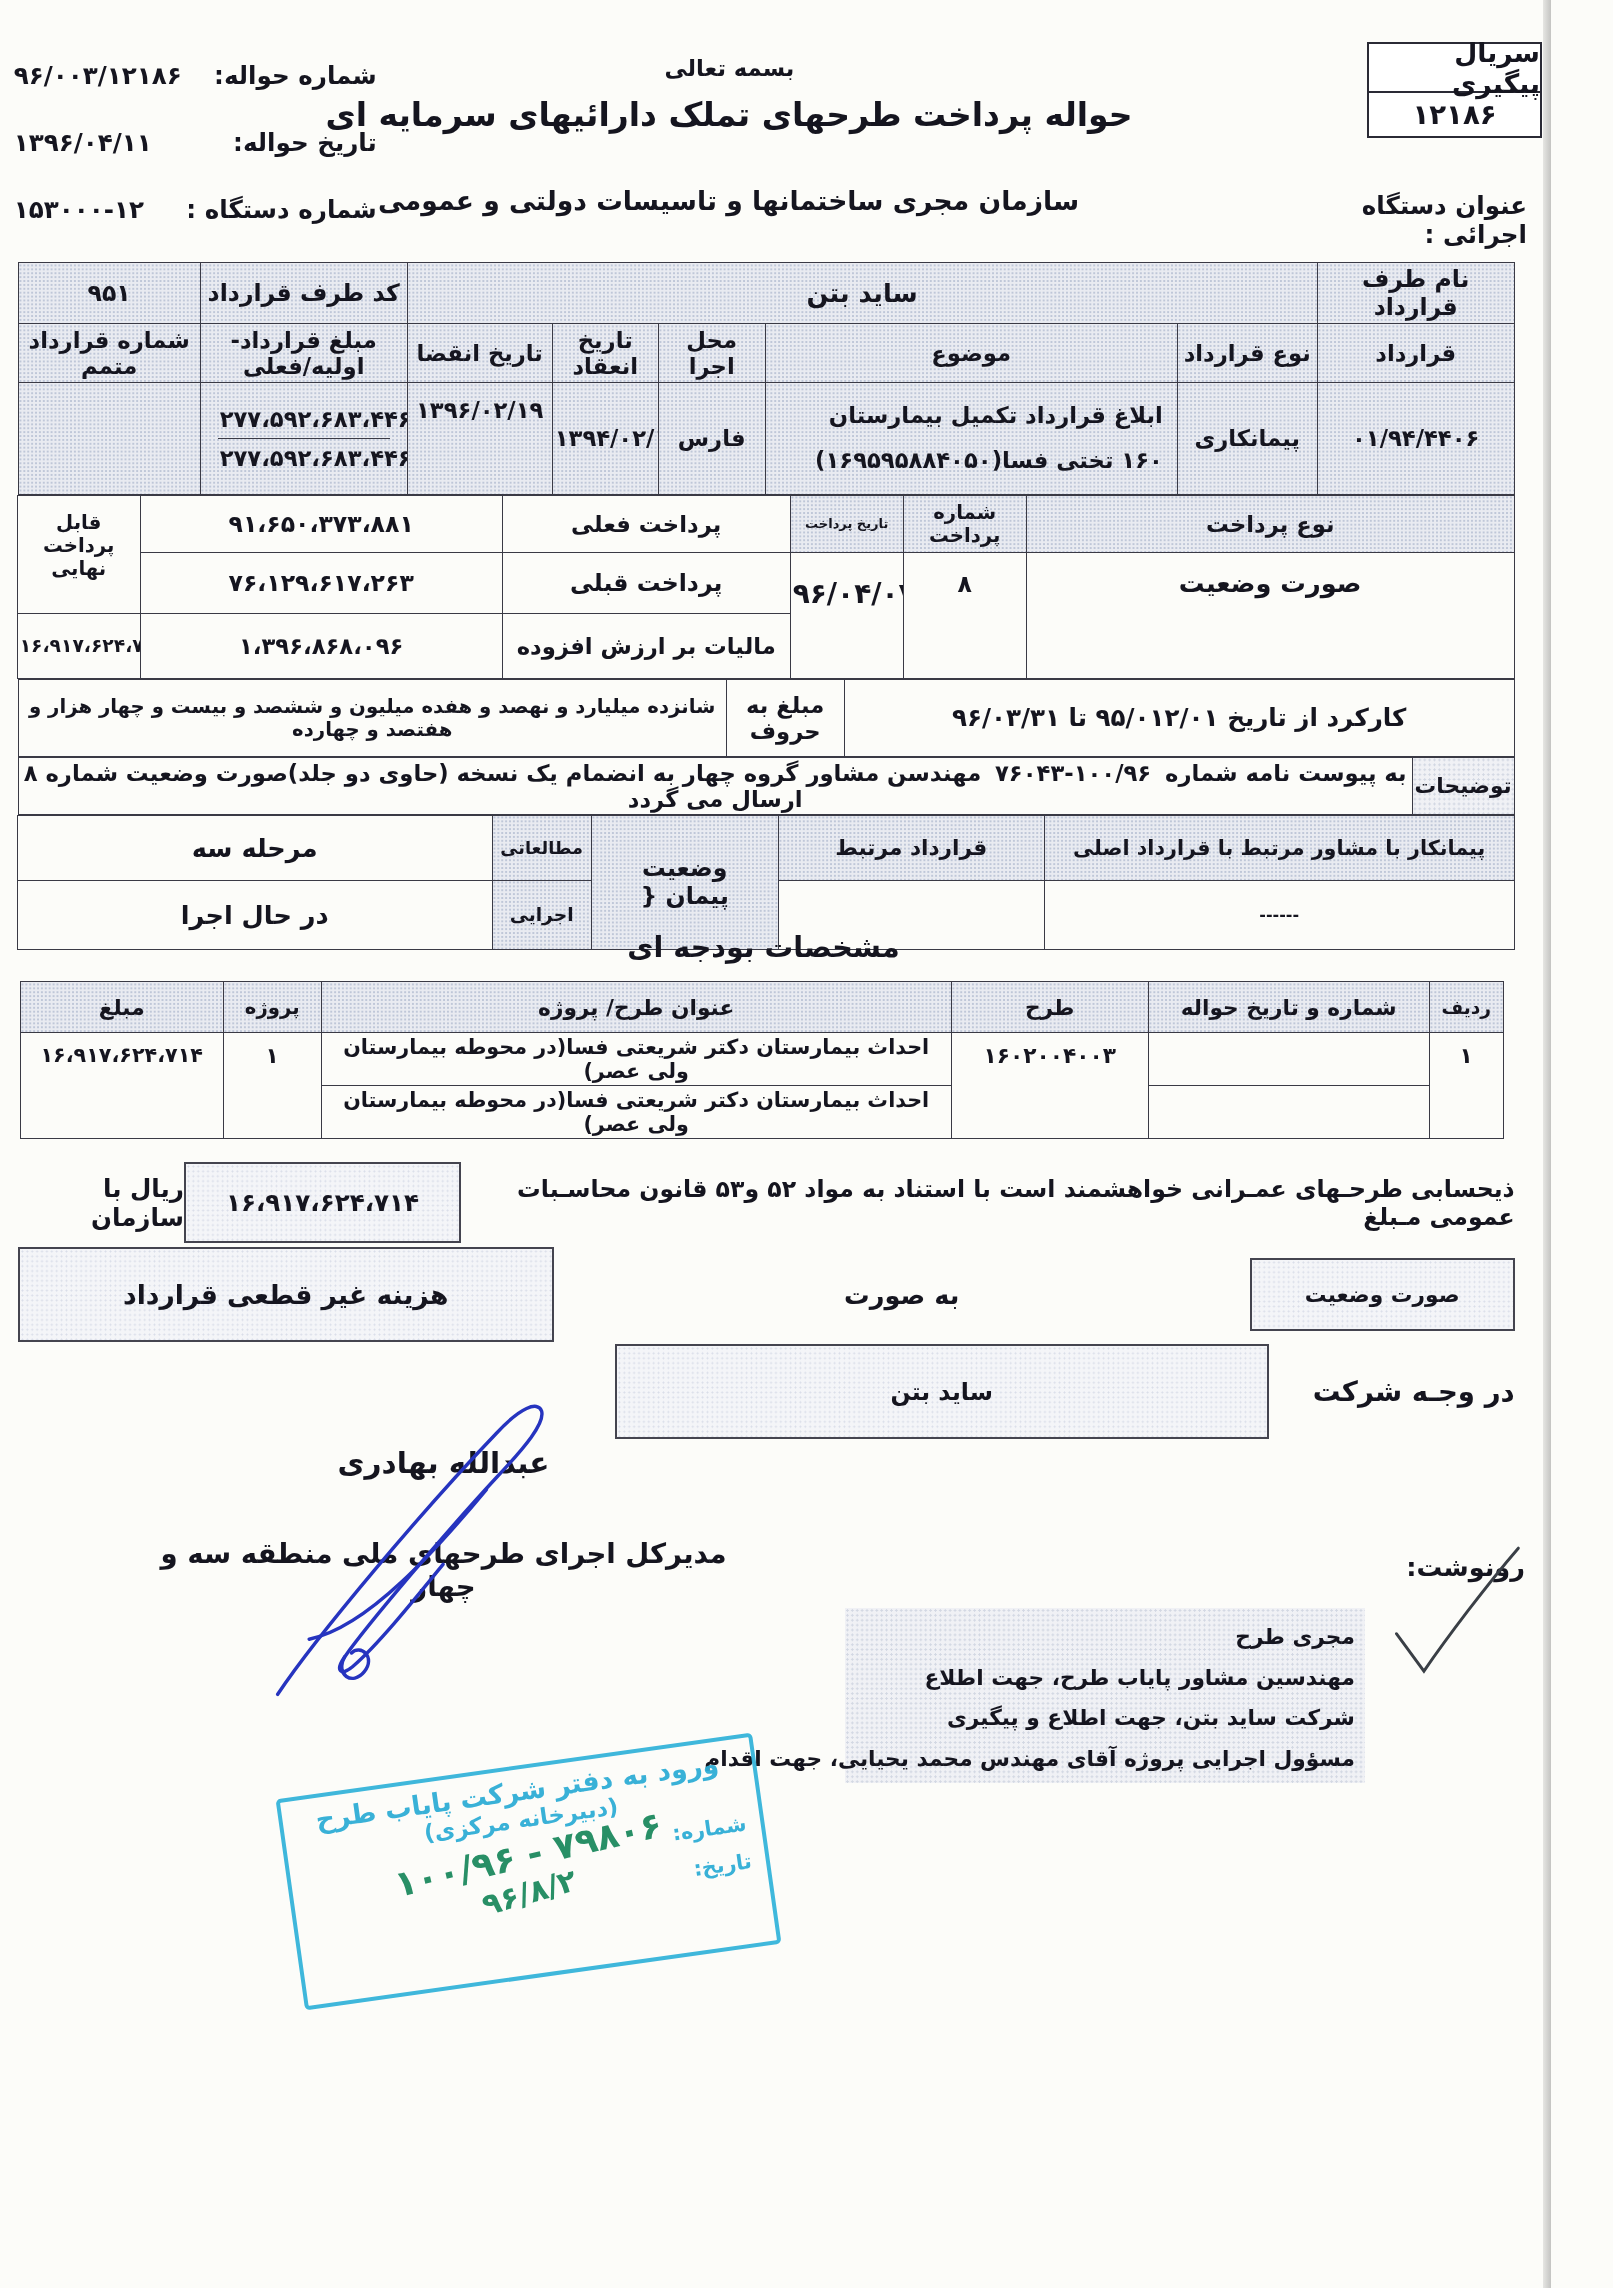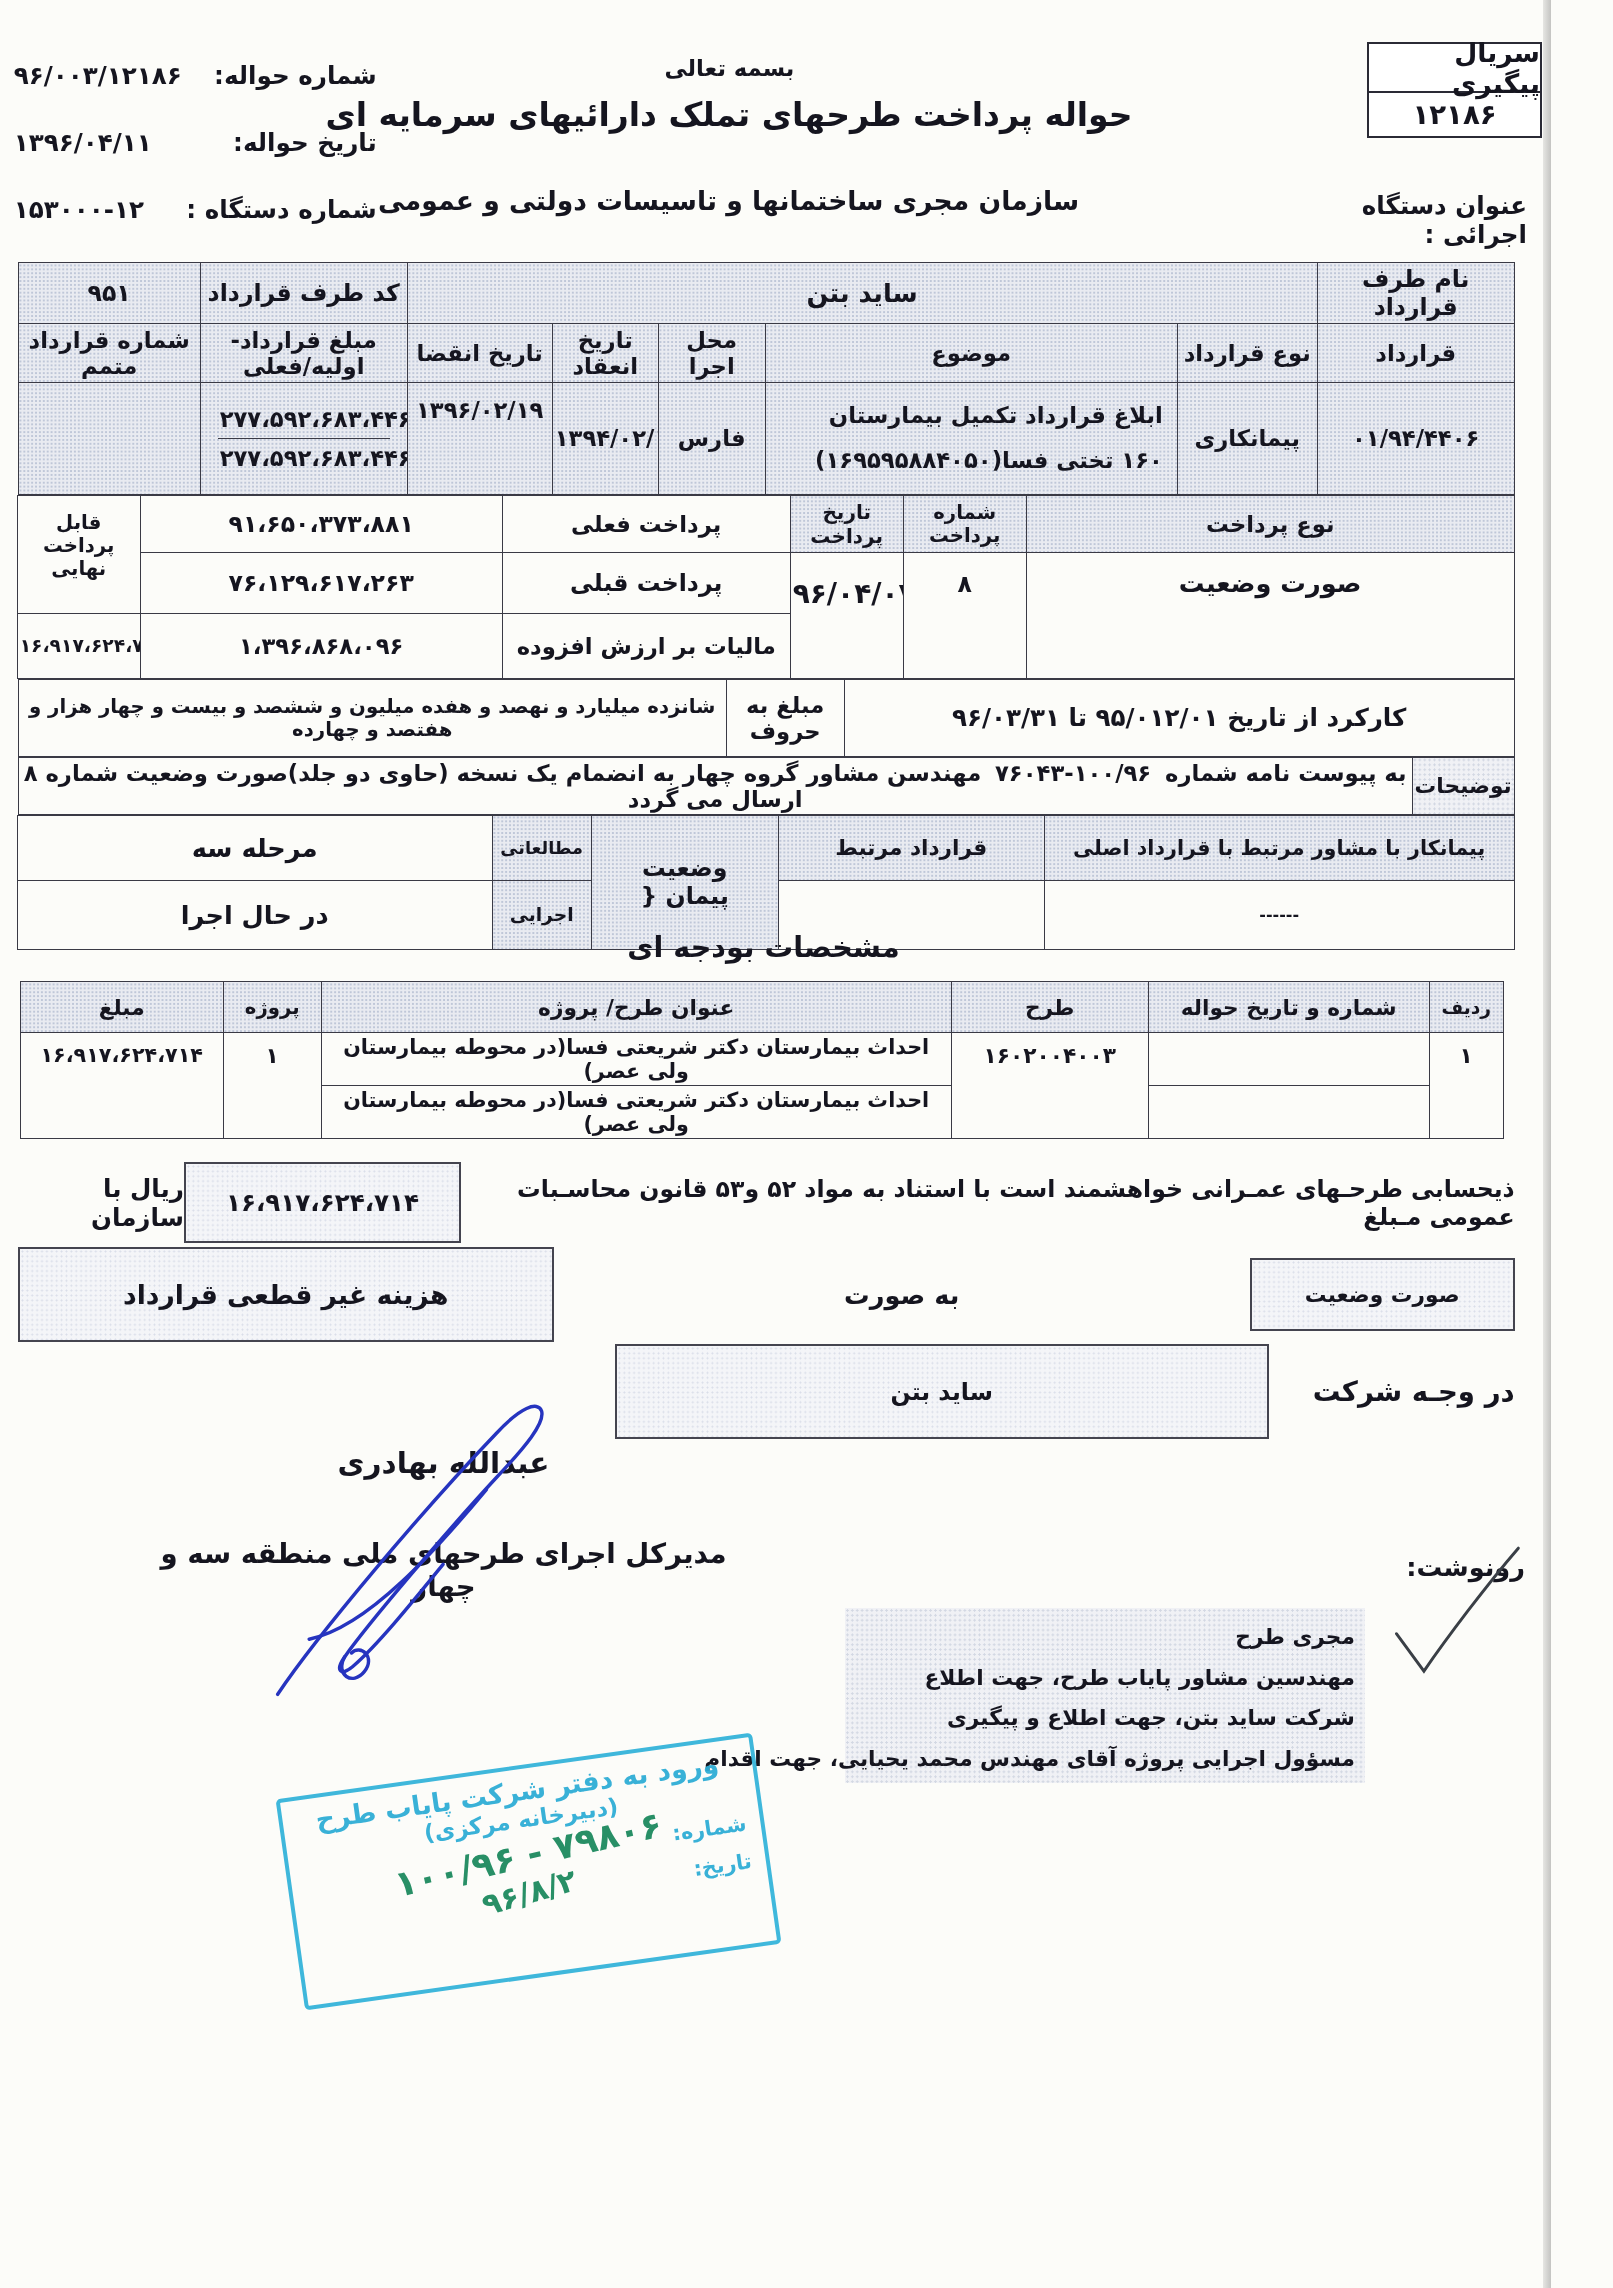--- a/index.html
+++ b/index.html
@@ -112,21 +112,21 @@
           <col style="width:123px">
           <col style="width:113px">
           <col style="width:288px">
           <col style="width:362px">
           <col style="width:123px">
         </colgroup>
       <tbody>
           <tr style="height:57px;font-size:22.7px;">
         <td class="shade">نوع پرداخت</td>
         <td class="shade" style="font-size:19.7px;">شماره پرداخت</td>
-        <td class="shade" style="font-size:20px;">تاریخ پرداخت</td>
+        <td class="shade" style="font-size:13px;">تاریخ پرداخت</td>
         <td>پرداخت فعلی</td>
         <td class="num" style="font-size:23.6px;">۹۱،۶۵۰،۳۷۳،۸۸۱</td>
         <td rowspan="2" style="font-size:19.7px;vertical-align:top;padding-top:15.8px;">قابل پرداخت نهایی</td>
       </tr>
       <tr style="height:61px;font-size:23.6px;">
         <td rowspan="2" style="font-size:25.6px;vertical-align:top;padding-top:15.8px;">صورت وضعیت</td>
         <td rowspan="2" class="num" style="vertical-align:top;padding-top:17.7px;">۸</td>
         <td rowspan="2" class="num" style="font-size:28px;vertical-align:top;padding-top:24px;">۹۶/۰۴/۰۷</td>
         <td>پرداخت قبلی</td>
         <td class="num">۷۶،۱۲۹،۶۱۷،۲۶۳</td>

